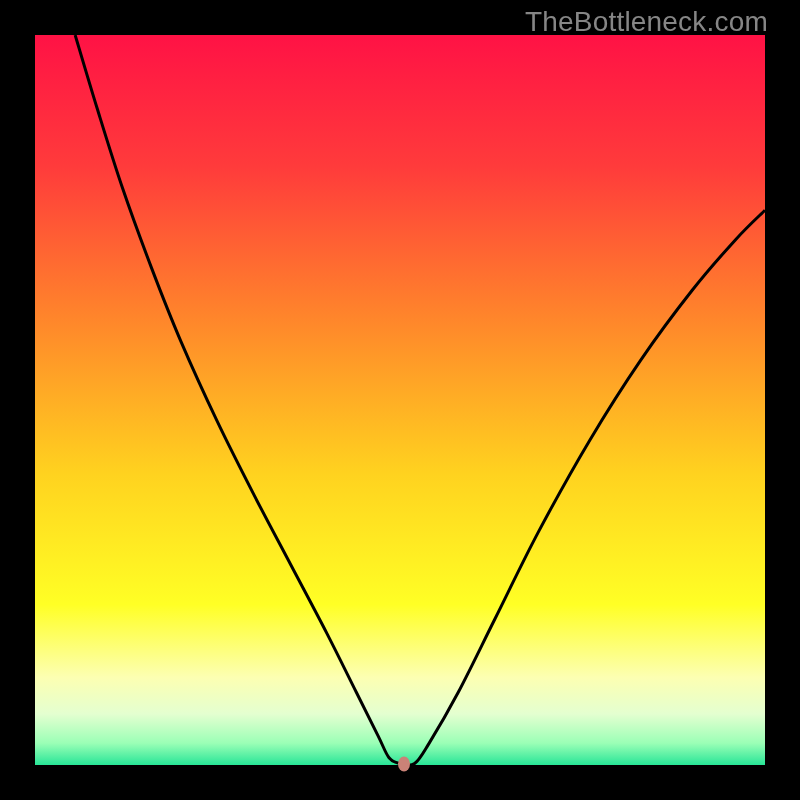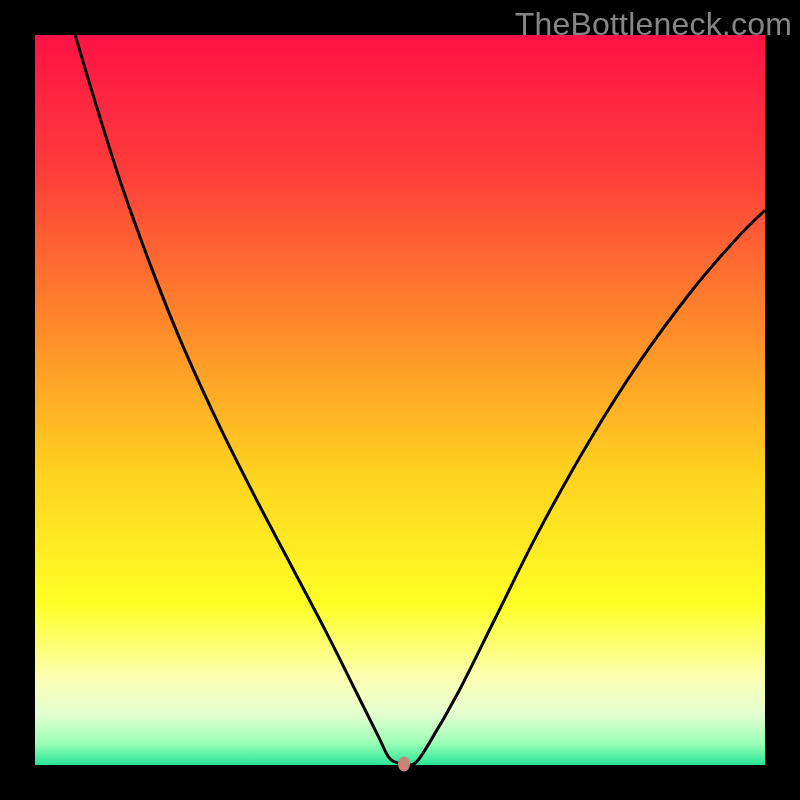--- a/index.html
+++ b/index.html
@@ -35,23 +35,23 @@
   .marker {
     position: absolute;
     width: 12px;
     height: 15px;
     border-radius: 50%;
     transform: translate(-50%, -50%);
   }
   .watermark {
     position: absolute;
     top: 6px;
-    right: 8px;
+    right: 32px;
     color: #868686;
-    font-size: 32px;
+    font-size: 28px;
     font-weight: 500;
     letter-spacing: 0.2px;
   }
 </style>
 </head>
 <body>
 
 <div class="frame">
   <div class="watermark">TheBottleneck.com</div>
 

